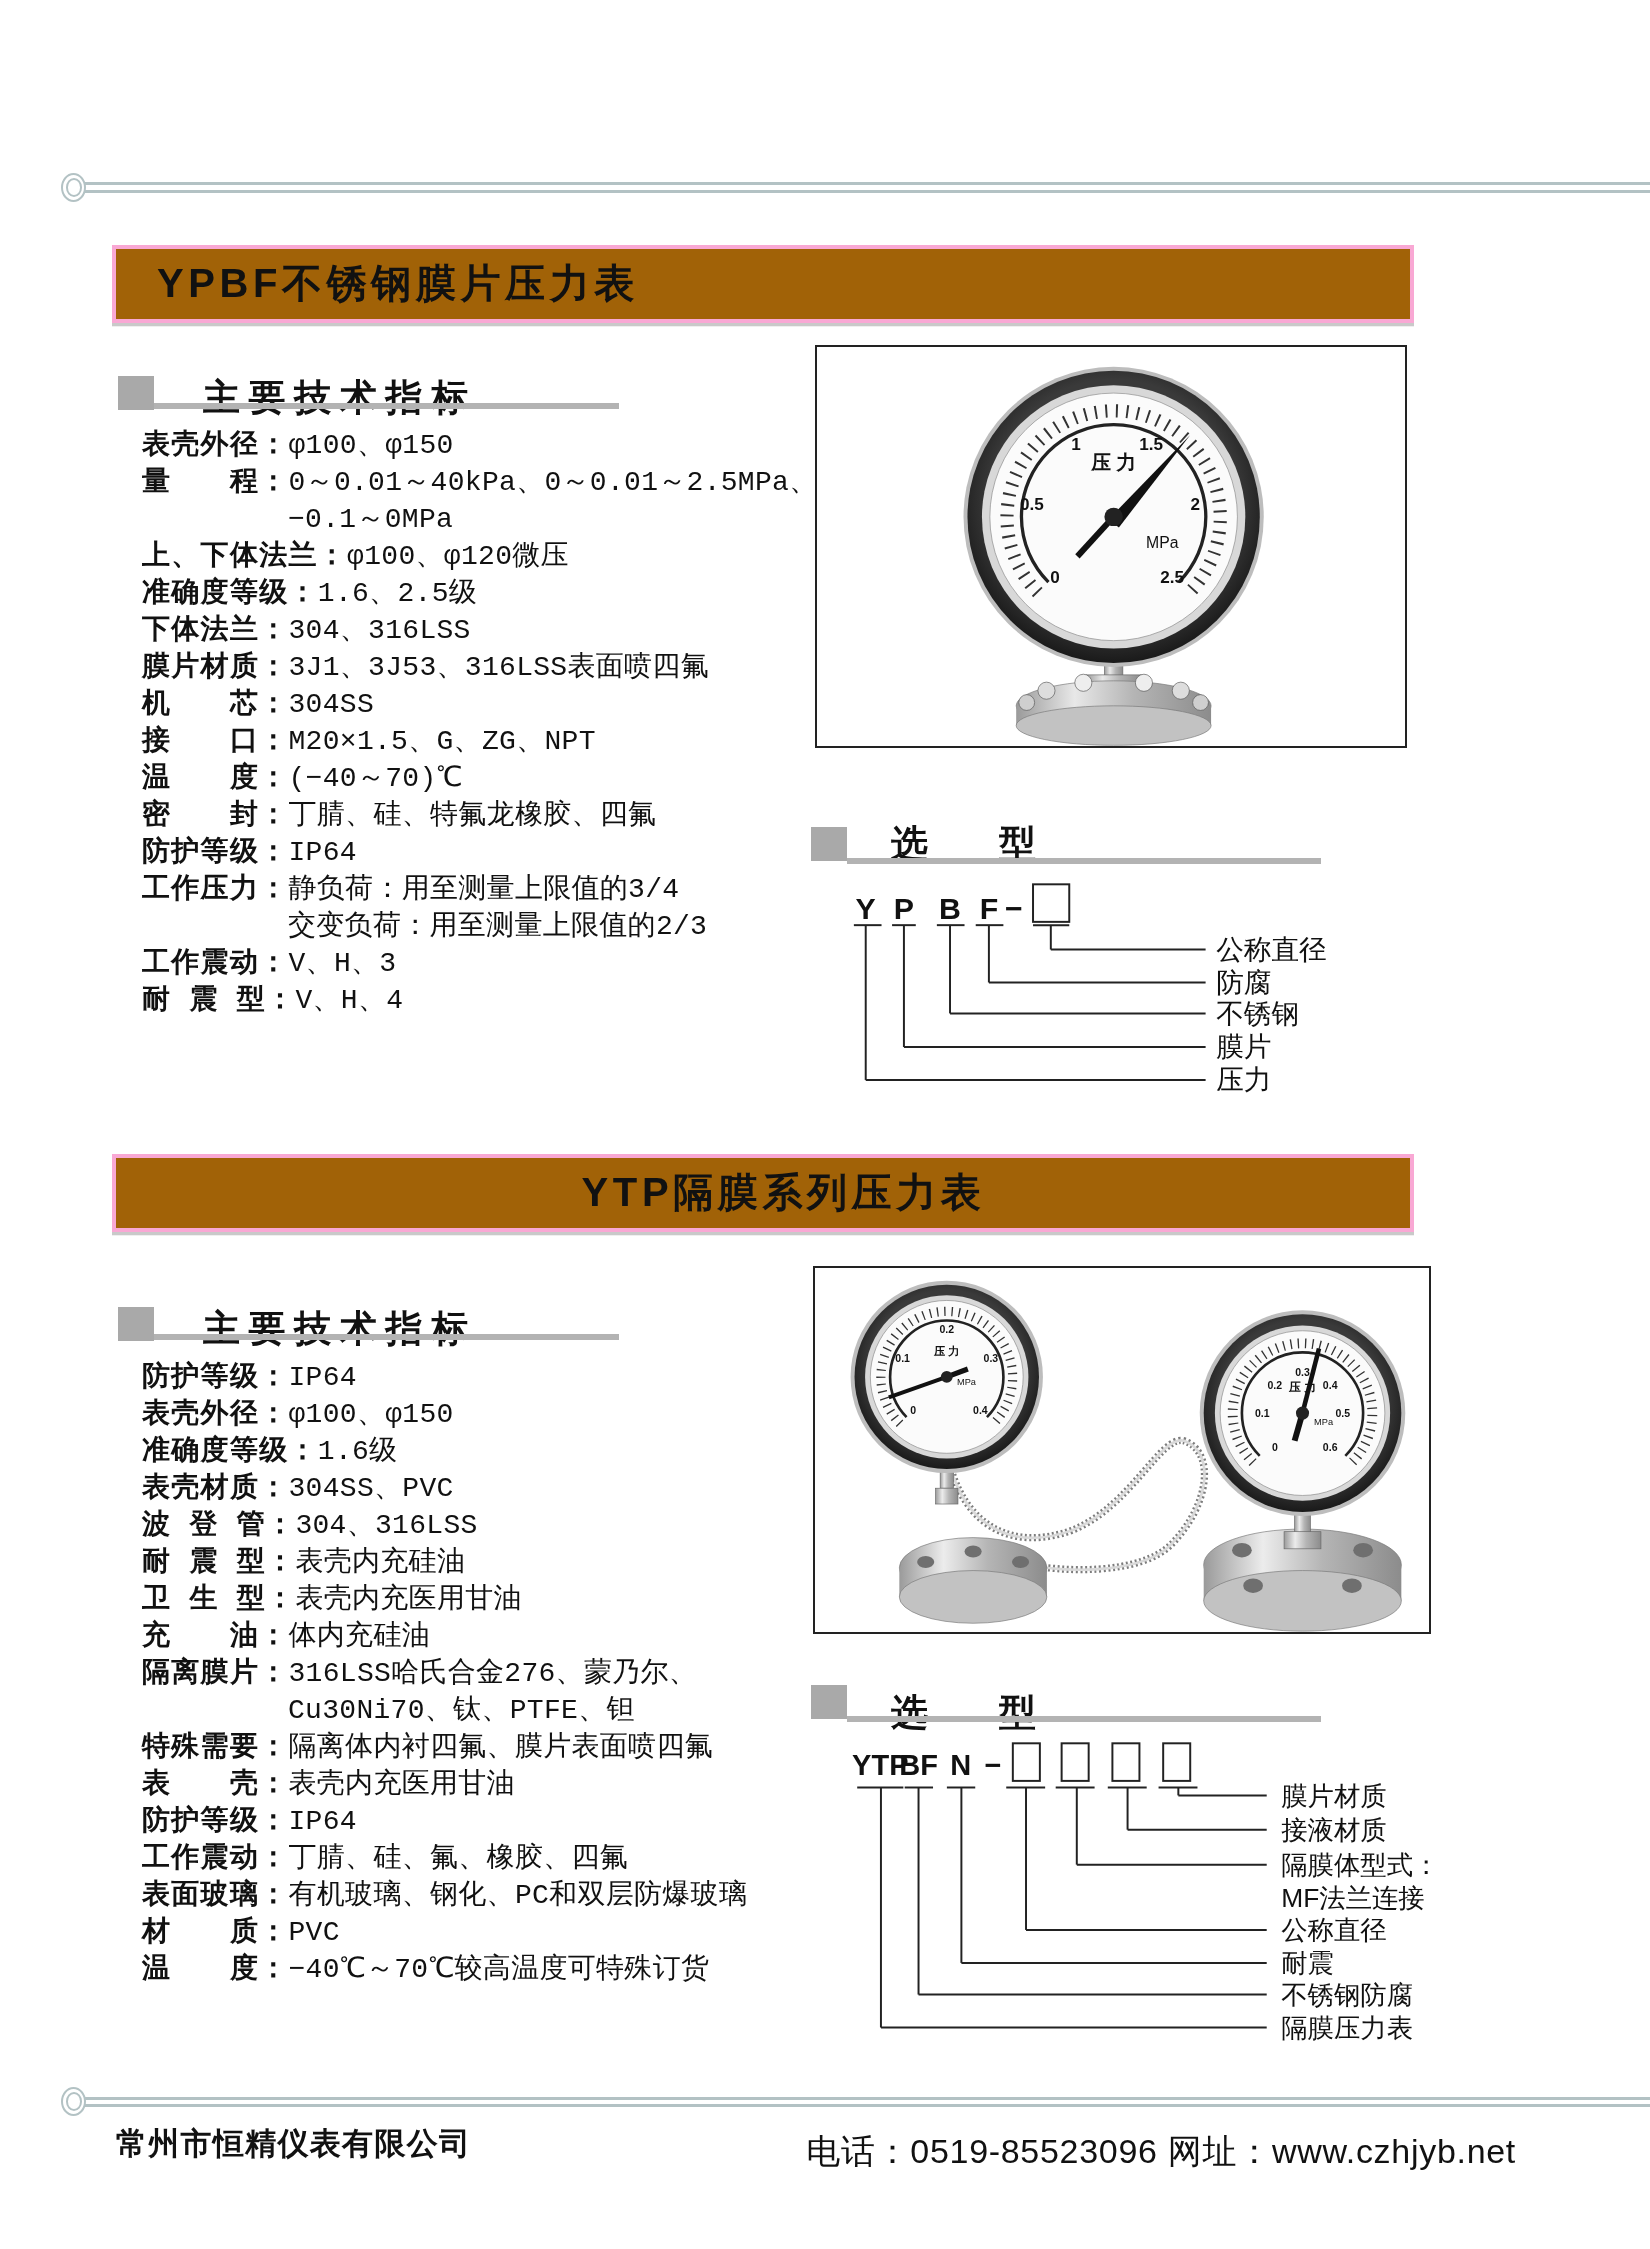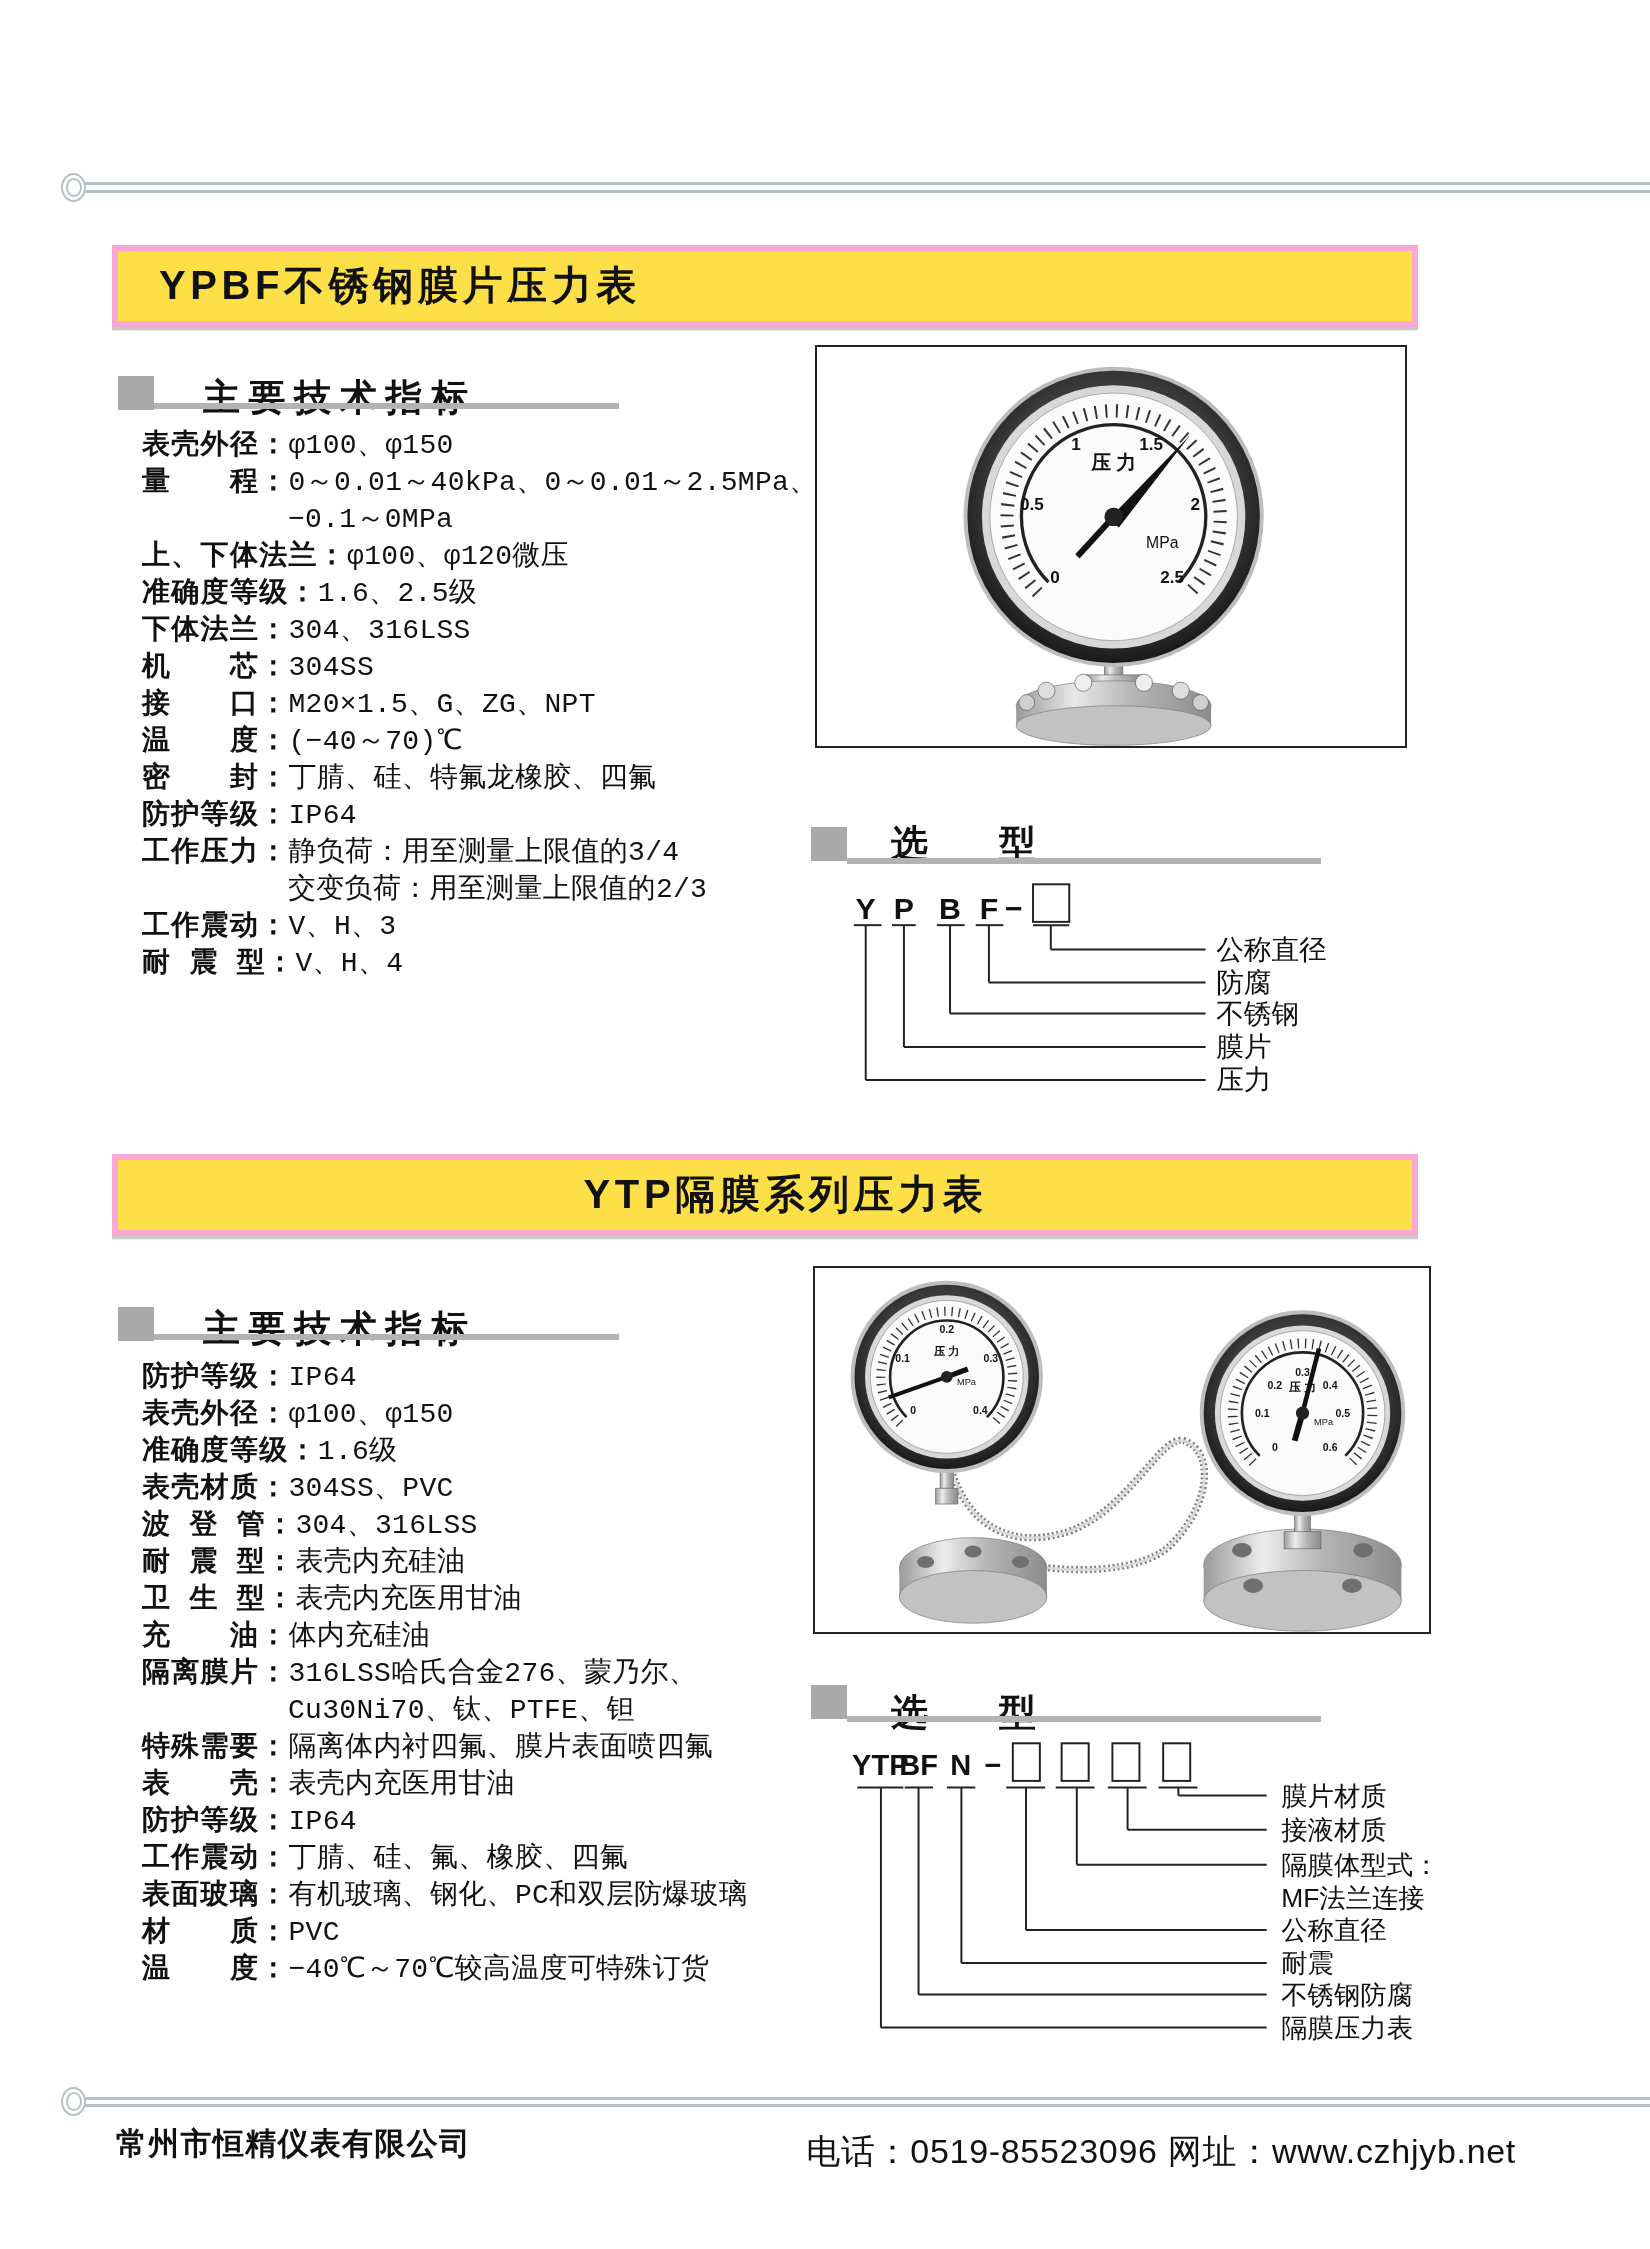--- a/index.html
+++ b/index.html
@@ -8,21 +8,21 @@
     font-family:"Liberation Sans","DejaVu Sans",sans-serif;color:#111;
     overflow:hidden;
   }
   
   .rule-line{position:absolute;left:84px;width:1566px;height:2.6px;background:#b3c2c4;}
   .ring{position:absolute;width:21px;height:25px;border:2px solid #b3c2c4;border-radius:50%;background:#fff;}
   .ring-inner{position:absolute;left:2.6px;top:3.3px;width:12px;height:14.5px;border:2px solid #b3c2c4;border-radius:50%;}
   
   .title-box{
     position:absolute;left:112px;width:1294px;height:70px;
-    border:6px solid #f9a8d4;background:#fde047;box-shadow:0 3.3px 0 #c9c9c9;
+    border:4px solid #f9a8d4;background:#a16207;box-shadow:0 3.3px 0 #c9c9c9;
   }
   .title-box .t{
     display:block;padding-left:41px;line-height:69px;font-size:40px;font-weight:bold;letter-spacing:4.6px;white-space:nowrap;
   }
   
   .h-square{position:absolute;width:36px;height:34px;background:#a9a9a9;}
   .h-bar{position:absolute;height:6px;background:#b3b3b3;}
   .h-text{position:absolute;font-size:37px;font-weight:bold;letter-spacing:8.6px;white-space:nowrap;margin-top:21px;}
   
   .speclist{position:absolute;width:672px;font-size:28px;line-height:37px;}
@@ -58,20 +58,21 @@
 <div class="h-text" style="left:203px;top:352px;">主要技术指标</div>
 <div class="h-bar" style="left:154px;top:403px;width:465px;"></div>
 
 <div class="speclist" style="left:142px;top:427px;">
   <div class="row"><span class="lab">表壳外径：</span><span class="val">φ100、φ150</span></div>
   <div class="row"><span class="lab">量　　程：</span><span class="val">0～0.01～40kPa、0～0.01～2.5MPa、</span>
     <div class="val2">−0.1～0MPa</div></div>
   <div class="row"><span class="lab">上、下体法兰：</span><span class="val">φ100、φ120微压</span></div>
   <div class="row"><span class="lab">准确度等级：</span><span class="val">1.6、2.5级</span></div>
   <div class="row"><span class="lab">下体法兰：</span><span class="val">304、316LSS</span></div>
+  <div class="row"><span class="lab">膜片材质：</span><span class="val">3J1、3J53、316LSS表面喷四氟</span></div>
   <div class="row"><span class="lab">机　　芯：</span><span class="val">304SS</span></div>
   <div class="row"><span class="lab">接　　口：</span><span class="val">M20×1.5、G、ZG、NPT</span></div>
   <div class="row"><span class="lab">温　　度：</span><span class="val">(−40～70)℃</span></div>
   <div class="row"><span class="lab">密　　封：</span><span class="val">丁腈、硅、特氟龙橡胶、四氟</span></div>
   <div class="row"><span class="lab">防护等级：</span><span class="val">IP64</span></div>
   <div class="row"><span class="lab">工作压力：</span><span class="val">静负荷：用至测量上限值的3/4</span>
     <div class="val2">交变负荷：用至测量上限值的2/3</div></div>
   <div class="row"><span class="lab">工作震动：</span><span class="val">V、H、3</span></div>
   <div class="row"><span class="lab">耐 震 型：</span><span class="val">V、H、4</span></div>
 </div>

